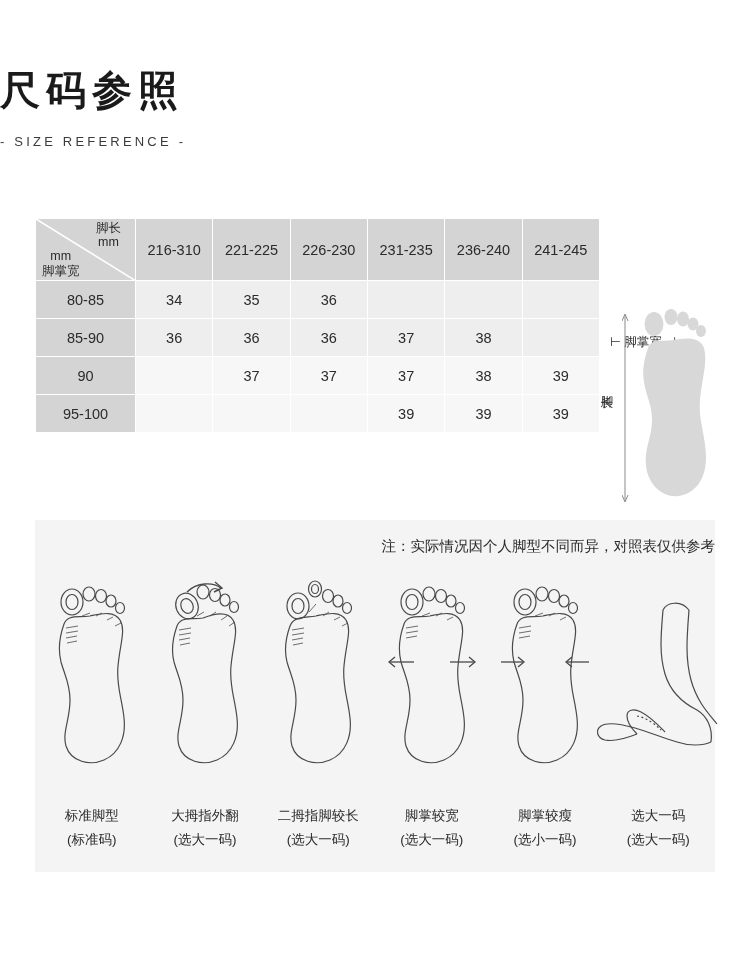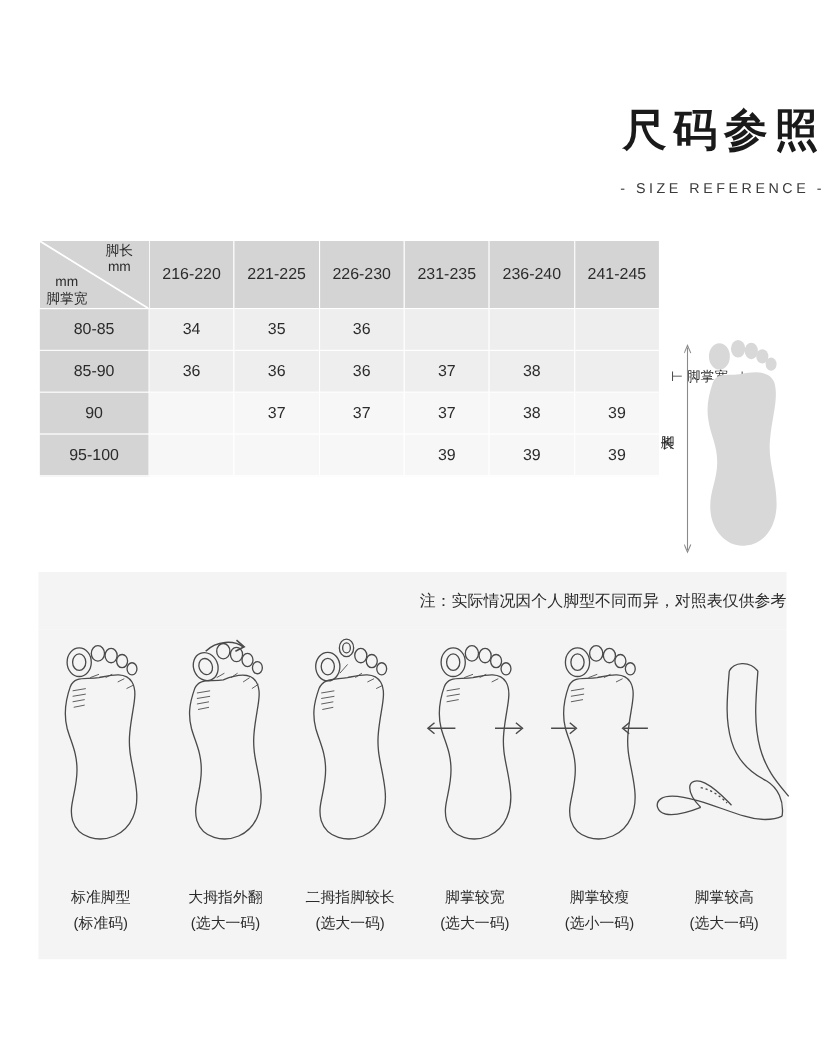--- a/index.html
+++ b/index.html
@@ -11,22 +11,22 @@
   }
   #page {
     position: relative;
     width: 750px; height: 955px;
     overflow: hidden;
     background: #ffffff;
   }
 
   
   .title-block {
-    text-align: right;
-    padding-top: 95px;
+    text-align: left;
+    padding-top: 66px;
   }
   .main-title {
     font-size: 40px;
     font-weight: bold;
     letter-spacing: 6px;
     color: #1a1a1a;
     line-height: 1.2;
   }
   .sub-title {
     margin-top: 20px;
@@ -208,21 +208,21 @@
             <div class="corner-tr">
               <div>脚长</div>
               <div>mm</div>
             </div>
             <div class="corner-bl">
               <div>mm</div>
               <div>脚掌宽</div>
             </div>
           </div>
         </th>
-        <th class="hdr-cell">216-220</th>
+        <th class="hdr-cell">216-310</th>
         <th class="hdr-cell">221-225</th>
         <th class="hdr-cell">226-230</th>
         <th class="hdr-cell">231-235</th>
         <th class="hdr-cell">236-240</th>
         <th class="hdr-cell">241-245</th>
       </tr>
 
       <tr class="row-odd">
         <td class="row-head">80-85</td>
         <td class="val">34</td>
@@ -454,19 +454,19 @@
       </div>
       <div class="caption-cell">
         <div>脚掌较宽</div>
         <div>(选大一码)</div>
       </div>
       <div class="caption-cell">
         <div>脚掌较瘦</div>
         <div>(选小一码)</div>
       </div>
       <div class="caption-cell">
-        <div>脚掌较高</div>
+        <div>选大一码</div>
         <div>(选大一码)</div>
       </div>
     </div>
   </div>
 
 </div>
 
 </body></html>

